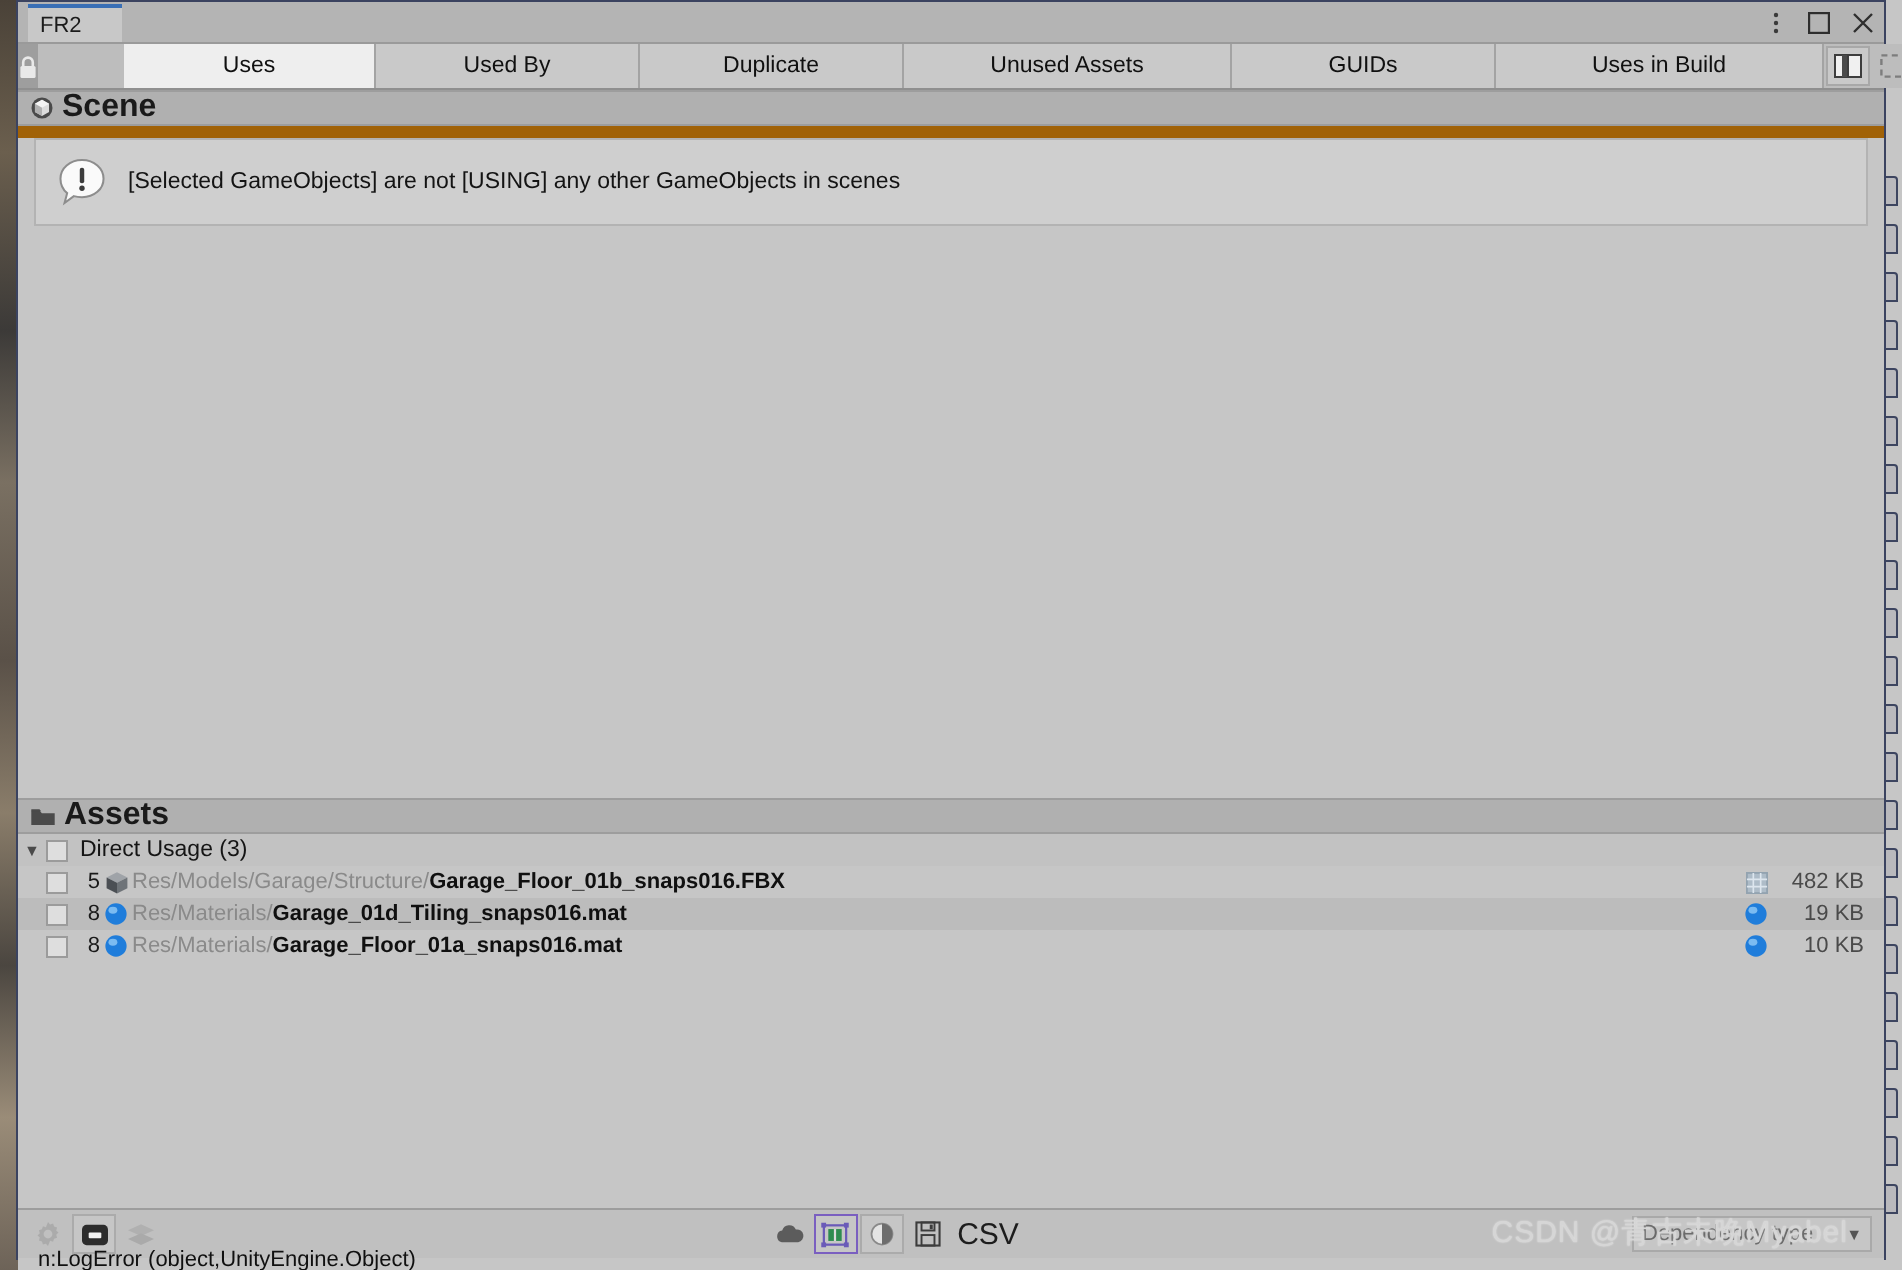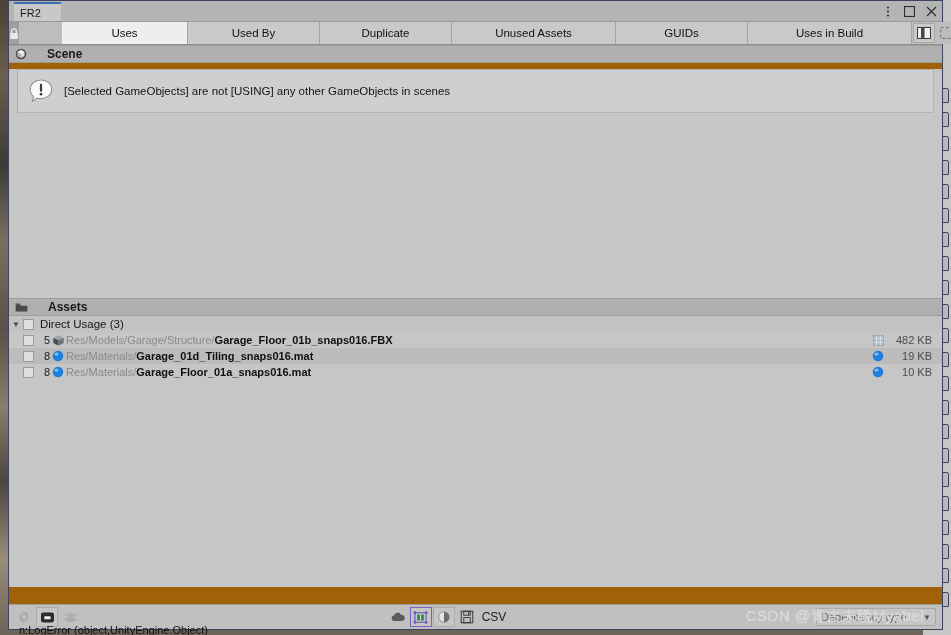--- a/index.html
+++ b/index.html
@@ -85,27 +85,27 @@
     width:22px; height:20px; margin:1px 0 1px 1px;
     display:flex; align-items:center; justify-content:center;
     background:#c9c9c9; border:1px solid #a8a8a8; box-sizing:border-box;
   }
   .toolbtn.flat { background:#bdbdbd; border-color:transparent; }
 
   
   .section-head {
     height:16px; background:#b0b0b0;
     border-top:1px solid #9d9d9d; border-bottom:1px solid #9d9d9d;
-    display:flex; align-items:center; gap:20px; padding-left:6px;
-    font-size:12px; font-weight:bold; color:#1a1a1a;text-align:right;
+    display:flex; align-items:center; gap:4px; padding-left:6px;
+    font-size:16px; font-weight:bold; color:#1a1a1a;text-align:right;
   }
 
   
   #scene-pane {
-    position:relative; height:229px; background:#c6c6c6;
+    position:relative; height:330px; background:#c6c6c6;
   }
   #msgbox {
     margin:6px 8px 0 8px; height:44px;
     background:#cfcfcf; border:1px solid #b3b3b3;
     display:flex; align-items:center; gap:10px; padding-left:10px;
     box-sizing:border-box;
   }
   #msgbox .msg-text { font-size:11.5px; color:#141414; }
   #scene-empty { position:absolute; left:0; right:0; top:52px; bottom:0;
                  background:#c6c6c6; }
@@ -145,21 +145,21 @@
   #bottombar .bgroup { display:flex; align-items:center; gap:1px; }
   #bottombar .spacer { flex:1; }
   .bbtn {
     width:22px; height:20px; display:flex; align-items:center;
     justify-content:center; background:#c6c6c6;
     border:1px solid #ababab; box-sizing:border-box;
   }
   .bbtn.plain { background:transparent; border-color:transparent; }
   .bbtn.sel { border-color:#7a5fc0; }
   .bbtn.dim { opacity:.4; }
-  #csv-label { font-size:12px; color:#1d1d1d; padding:0 4px 0 3px; }
+  #csv-label { font-size:15px; color:#1d1d1d; padding:0 4px 0 3px; }
 
   
   #dep-dd {
     position:relative; height:18px; min-width:120px;
     background:#c6c6c6; border:1px solid #a9a9a9; box-sizing:border-box;
     display:flex; align-items:center; padding:0 4px;
     font-size:11px; color:#6a6a6a; gap:6px; margin-right:2px;
   }
   #dep-dd .caret { margin-left:auto; font-size:8px; color:#555; }
 

